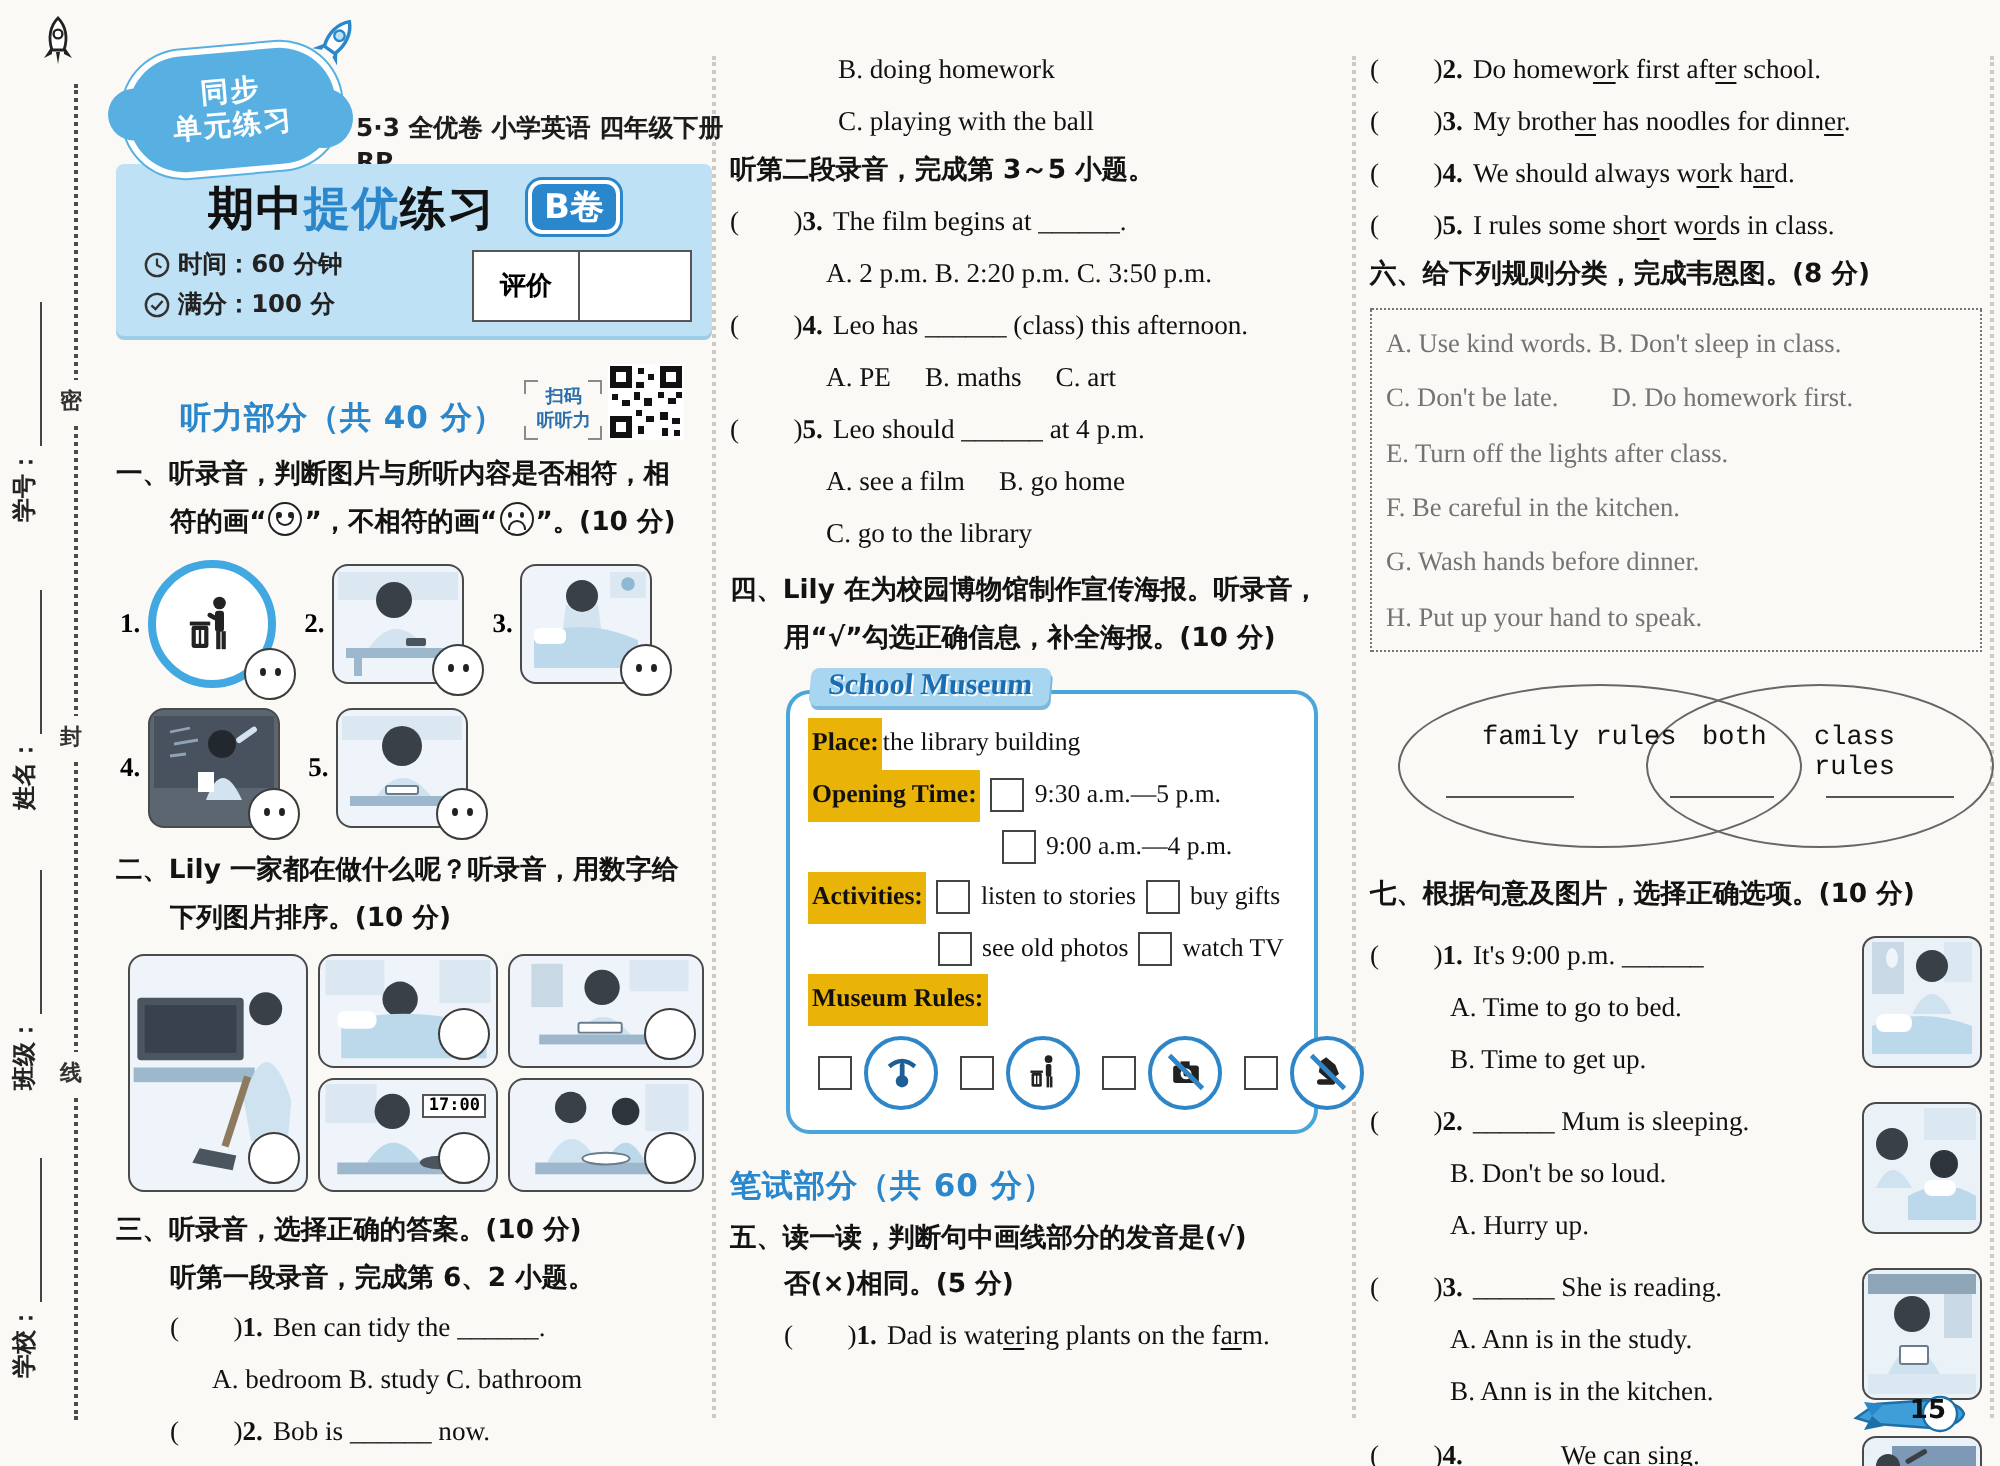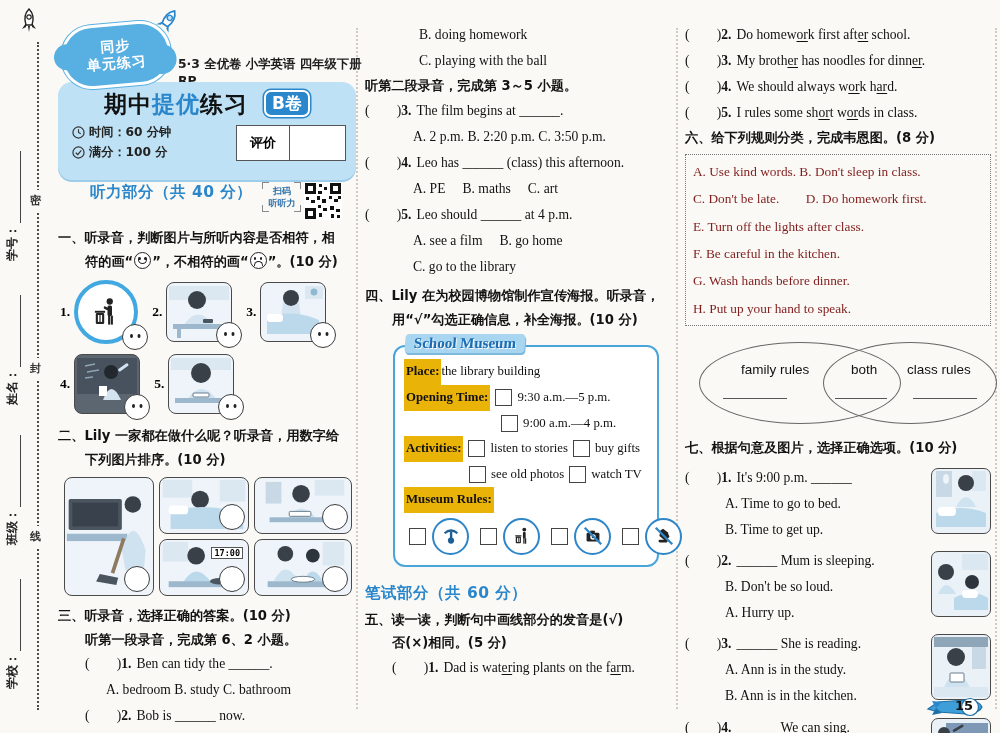--- a/index.html
+++ b/index.html
@@ -24,34 +24,34 @@
   
   .header-wrap{position:relative;height:146px;}
   .cloud{position:absolute;left:6px;top:4px;width:104px;height:58px;background:#58b0e2;border-radius:28px;transform:rotate(-5deg);
     display:flex;flex-direction:column;align-items:center;justify-content:center;color:#fff;font-weight:800;
     box-shadow:0 0 0 3px #fff,0 0 0 4px #58b0e2;z-index:3;}
   .cloud::before{content:"";position:absolute;left:-10px;top:14px;width:26px;height:26px;background:#58b0e2;border-radius:50%;}
   .cloud::after{content:"";position:absolute;right:-8px;bottom:6px;width:30px;height:30px;background:#58b0e2;border-radius:50%;}
   .cloud span{position:relative;z-index:2;font-size:14px;letter-spacing:1px;line-height:1.25;}
   .cloud-rocket{position:absolute;right:-12px;top:-14px;z-index:4;transform:rotate(40deg);}
   .series{position:absolute;left:120px;top:34px;width:200px;font-size:12.4px;font-weight:800;color:#1c1c1c;}
-  .panel{position:absolute;left:0;top:60px;width:298px;height:98px;background:#bfe1f5;border-radius:14px;box-shadow:0 2px 0 #9ecde9;}
+  .panel{position:absolute;left:0;top:60px;width:298px;height:86px;background:#bfe1f5;border-radius:4px;box-shadow:0 2px 0 #9ecde9;}
   .title-row{text-align:center;margin-top:7px;font-size:23px;font-weight:800;color:#111;letter-spacing:1px;}
   .t-blue{color:#2b87cc;}
   .paper-badge{display:inline-block;vertical-align:3px;background:#2b87cc;color:#fff;border-radius:7px;padding:0 6px;font-size:17px;
     border:2px solid #fff;box-shadow:0 0 0 1.5px #2b87cc;margin-left:7px;letter-spacing:0;}
   .panel-bottom{display:flex;align-items:center;margin-top:3px;padding:0 10px 0 14px;}
   .meta-lines{flex:1;font-size:12.2px;font-weight:700;color:#222;line-height:1.6;}
   .meta-lines .ml{display:flex;align-items:center;gap:4px;}
   .eval-box{width:108px;height:34px;background:#fff;border:1.2px solid #555;display:flex;}
   .eval-label{width:52px;border-right:1.2px solid #555;display:flex;align-items:center;justify-content:center;font-size:13px;font-weight:700;}
   .eval-cell{flex:1;}
 
   
-  .listen-row{display:flex;align-items:flex-start;margin:14px 0 6px 0;}
+  .listen-row{display:flex;align-items:flex-end;margin:14px 0 6px 0;}
   .sec-head{color:#2b87cc;font-weight:800;font-size:15.5px;letter-spacing:0.5px;}
   .sec-head.center{display:block;text-align:left;margin:16px 0 4px 0;}
   .scan-box{margin-left:10px;padding:3px 6px;font-size:9px;line-height:1.35;color:#2b6faa;font-weight:700;text-align:center;position:relative;
     background:
       linear-gradient(#8a8a8a,#8a8a8a) left 0 top 0/7px 1px no-repeat,
       linear-gradient(#8a8a8a,#8a8a8a) left 0 top 0/1px 7px no-repeat,
       linear-gradient(#8a8a8a,#8a8a8a) right 0 top 0/7px 1px no-repeat,
       linear-gradient(#8a8a8a,#8a8a8a) right 0 top 0/1px 7px no-repeat,
       linear-gradient(#8a8a8a,#8a8a8a) left 0 bottom 0/7px 1px no-repeat,
       linear-gradient(#8a8a8a,#8a8a8a) left 0 bottom 0/1px 7px no-repeat,
@@ -96,26 +96,26 @@
   .poster{position:relative;margin:14px 0 0 28px;width:244px;border:2.5px solid #4aa6da;border-radius:12px;background:#fff;padding:12px 9px 10px;}
   .poster-badge{position:absolute;top:-13px;left:10px;background:#a8d5f0;color:#1c6cb0;font-family:"Liberation Serif",serif;font-weight:800;
     font-size:15px;padding:1px 9px;border-radius:4px;transform:skewX(-5deg);text-shadow:1px 1px 0 #fff;box-shadow:1px 2px 0 #7db9dd;}
   .p-line{font-family:"Liberation Serif",serif;font-size:12.8px;line-height:2.0;display:flex;align-items:center;flex-wrap:wrap;color:#111;}
   .hl{background:#eab308;font-weight:700;padding:0 2px;}
   .cb{display:inline-block;width:15px;height:15px;border:1.5px solid #444;background:#fff;margin:0 5px;flex:none;}
   .rules-row{display:flex;align-items:center;margin-top:5px;gap:1px;}
   .ric{width:33px;height:33px;border-radius:50%;border:2.6px solid #2e86c8;background:#fff;flex:none;display:flex;align-items:center;justify-content:center;margin-right:5px;}
 
   
-  .rules-box{border:1.5px dotted #777;padding:3px 7px;margin:4px 0 10px 0;font-family:"Liberation Serif",serif;font-size:13.3px;line-height:2.06;color:#7f1d1d;}
+  .rules-box{border:1.5px dotted #777;padding:3px 7px;margin:4px 0 10px 0;font-family:"Liberation Serif",serif;font-size:13.3px;line-height:2.06;color:#737373;}
   .venn{position:relative;height:96px;margin:6px 0 4px 0;}
   .ell{position:absolute;border:1.5px solid #666;border-radius:50%;height:80px;top:6px;background:transparent;}
   .e1{left:14px;width:200px;}
   .e2{left:138px;width:172px;}
-  .vl{position:absolute;font-family:Liberation Sans, sans-serif;font-size:13.5px;color:#111;top:26px;}
+  .vl{position:absolute;font-family:Liberation Mono, monospace;font-size:13.5px;color:#111;top:26px;}
   .vl1{left:56px;}.vl2{left:166px;}.vl3{left:222px;}
   .vu{position:absolute;border-bottom:1.3px solid #555;top:62px;}
   .vu1{left:38px;width:64px;}.vu2{left:150px;width:52px;}.vu3{left:228px;width:64px;}
 
   
   .q7{display:flex;margin-top:5px;}
   .q7-left{flex:1;min-width:0;}
   .qimg{position:relative;width:58px;height:64px;border:1.6px solid #4a4a4a;border-radius:7px;background:#eaf2f8;overflow:hidden;flex:none;margin-top:3px;}
 
   

